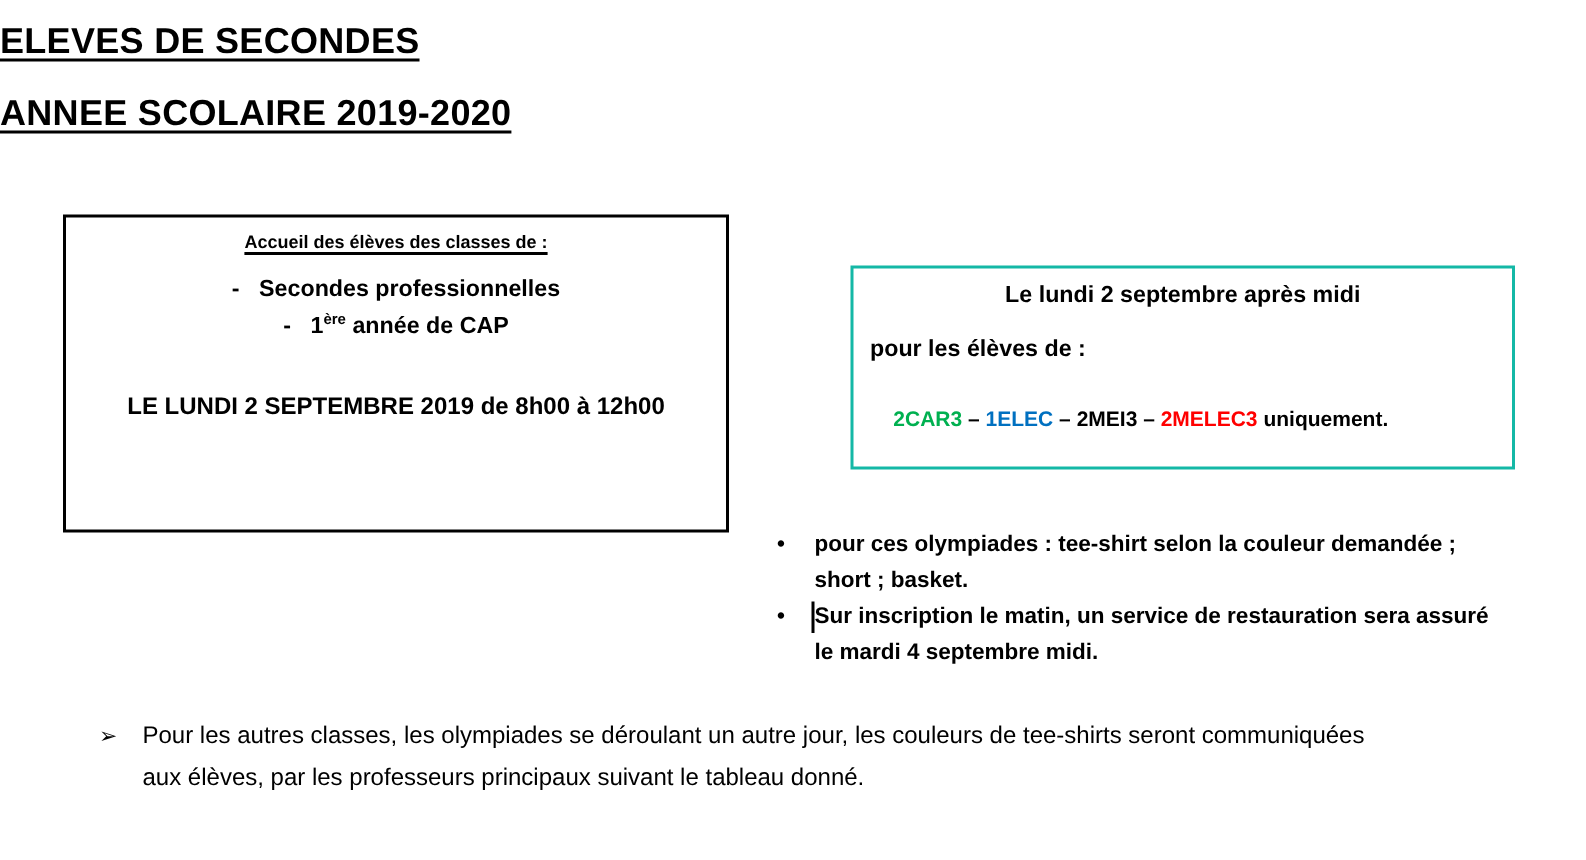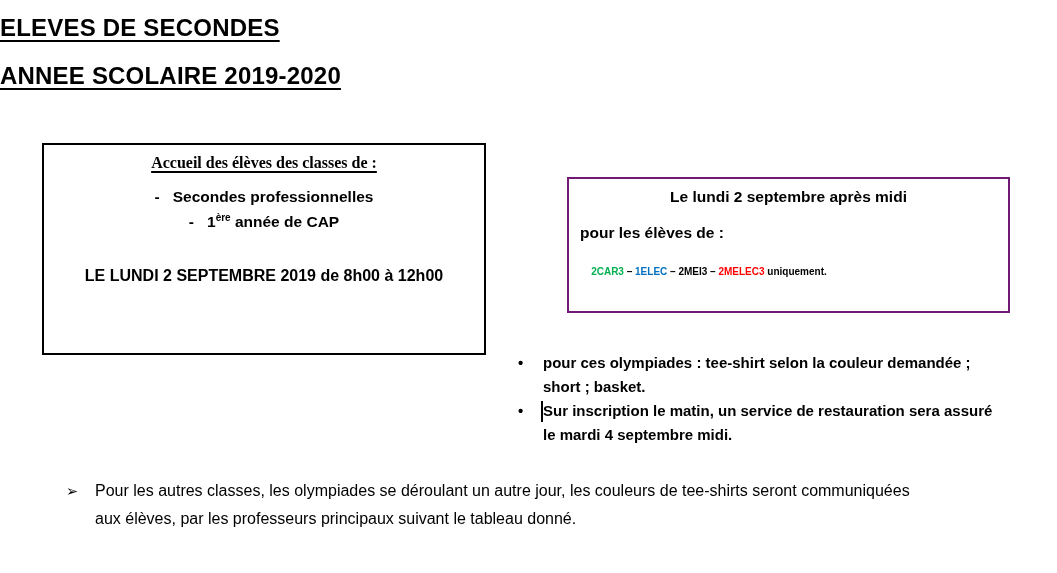--- a/index.html
+++ b/index.html
@@ -25,38 +25,38 @@
   }
 
   
   .welcome-box {
     position:absolute; left:42px; top:143px;
     width:444px; height:212px;
     border:2px solid #000;
     text-align:center; font-weight:bold;
   }
   .welcome-heading {
-    margin-top:9px; font-size:16px;
-    text-decoration:underline; text-decoration-thickness:1.5px; text-underline-offset:3px;font-family:Liberation Serif, serif;
+    margin-top:9px; font-size:12px;
+    text-decoration:underline; text-decoration-thickness:1.5px; text-underline-offset:3px;
   }
   .class-list { margin-top:13px; font-size:15.5px; line-height:24.5px; }
   .dash { display:inline-block; margin-right:13px; }
   .class-list sup { font-size:10px; line-height:0; }
   .welcome-schedule { margin-top:33px; font-size:16px; }
 
   
   .olympiades-box {
     position:absolute; left:567px; top:177px;
     width:443px; height:136px;
-    border:2px solid #701a75;
+    border:2px solid #14b8a6;
     font-weight:bold; padding:9px 11px 0 11px;
   }
   .olympiades-title { text-align:center; font-size:15.5px; }
   .olympiades-body { margin-top:14px; font-size:15.5px; line-height:26px; }
-  .class-codes { margin-top:9px; font-size:10px; white-space:pre-wrap; }
+  .class-codes { margin-top:9px; font-size:14px; white-space:pre-wrap; }
 
   
   .sport-bullets {
     position:absolute; left:518px; top:351px; width:536px;
     font-weight:bold; font-size:15px; line-height:24px;
   }
   .bullet-item { display:flex; }
   .bullet-marker { flex:0 0 25px; }
 
   

